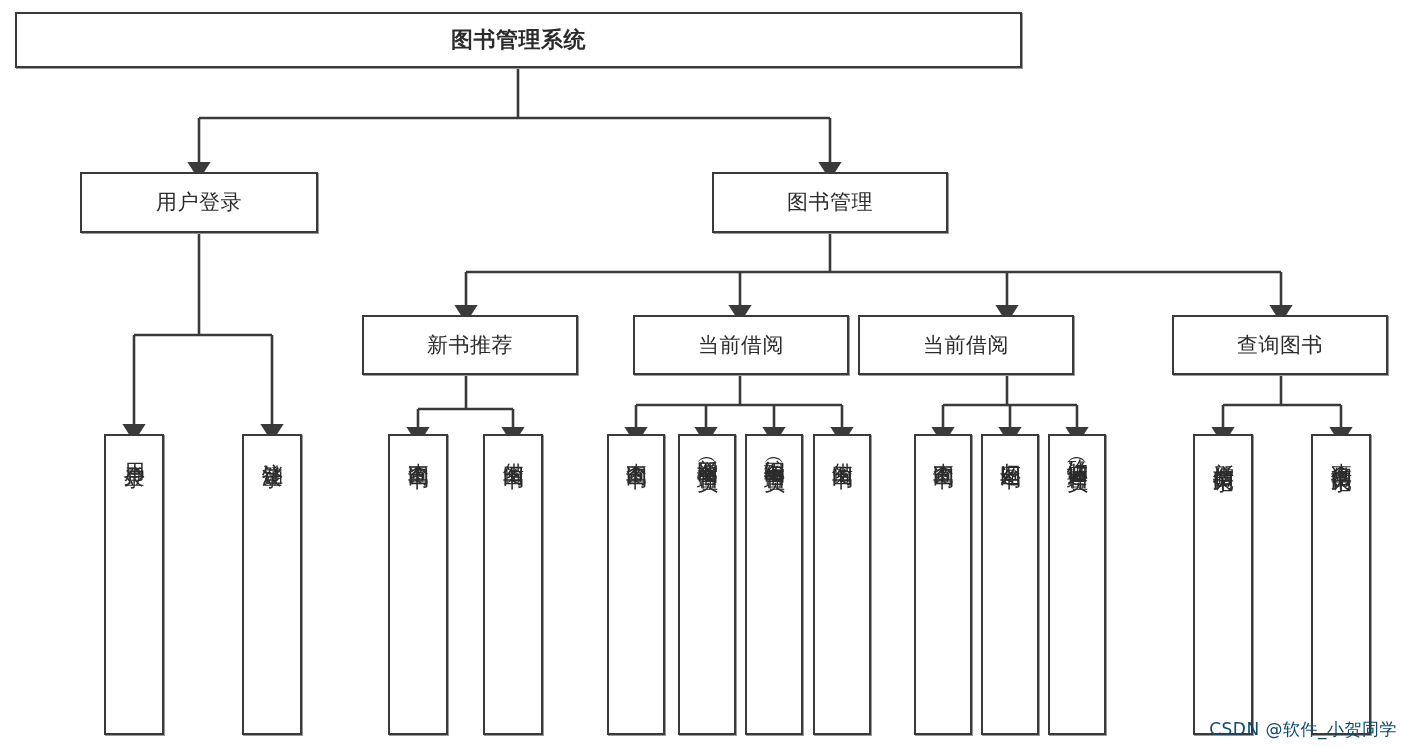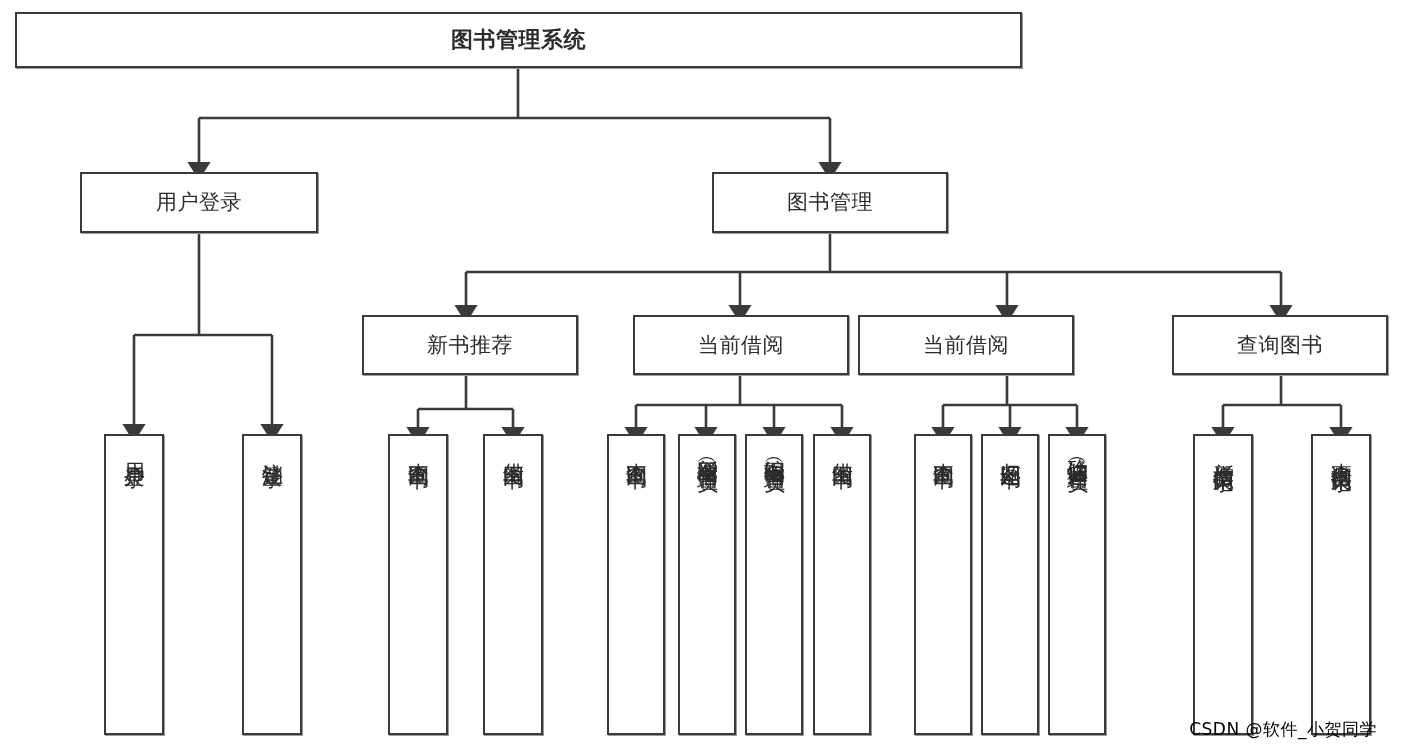--- a/index.html
+++ b/index.html
@@ -67,24 +67,24 @@
     white-space: normal;
     max-height: 268px;
   }
   .node.leaf {
     align-items: flex-start;
     padding-top: 10px;
   }
   .node.leaf.tall-text { padding-top: 6px; }
   #watermark {
     position: absolute;
-    right: 28px;
+    right: 8px;
     bottom: 6px;
     font-size: 17px;
-    color: #000000;
+    color: #0c4a6e;
     letter-spacing: 0.5px;
     white-space: nowrap;
     user-select: none;
   }
 </style>
 </head>
 <body>
 
 <div id="diagram-canvas">
 

